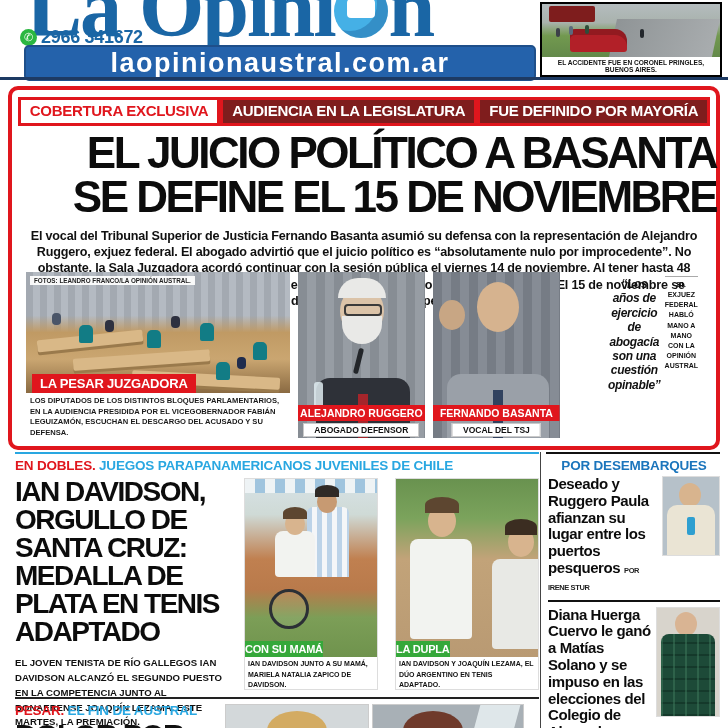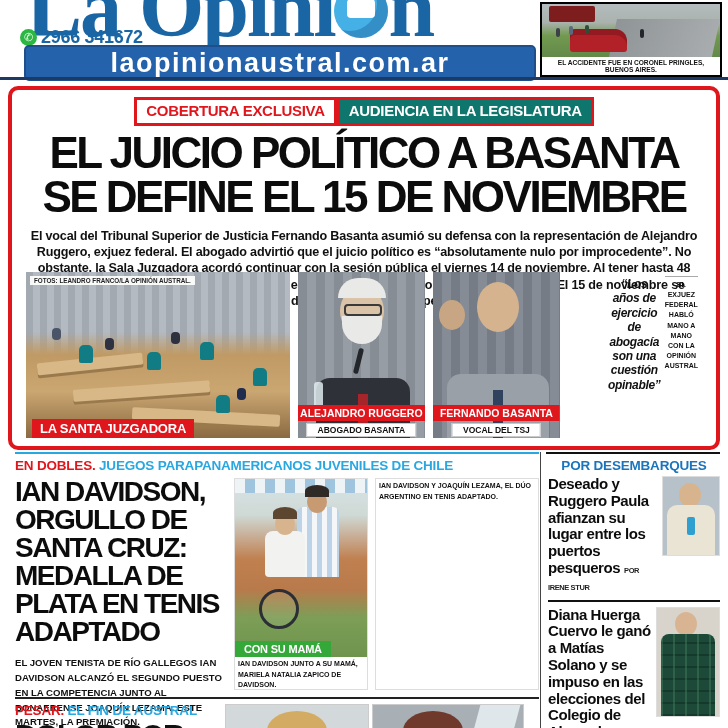--- a/index.html
+++ b/index.html
@@ -39,22 +39,22 @@
     border-radius:5px 12px 3px 3px;box-shadow:inset 0 6px 0 rgba(0,0,0,.18);}
   .accident-truck{position:absolute;left:4%;top:4%;width:26%;height:30%;background:#7e1d1d;border-radius:2px;}
   .crowd-dot{position:absolute;width:4px;height:9px;border-radius:2px;background:#3c4148;}
   .accident-caption{font-size:6.6px;font-weight:800;text-align:center;padding:2px 3px;letter-spacing:0;}
   
   .main-frame{position:absolute;top:86px;left:8px;right:8px;height:356px;
     border:4px solid #e0161d;border-radius:10px;background:#fff;}
   .badges{display:flex;justify-content:center;gap:0;margin-top:7px;}
   .badge{font-weight:800;font-size:15px;letter-spacing:-0.3px;padding:2px 9px;line-height:1.25;}
   .badge.outline{color:#e0161d;background:#fff;border:3px solid #e0161d;}
-  .badge.solid{color:#fff;background:#0f766e;border:3px solid #e0161d;}
-  .main-headline{margin-top:5px;text-align:center;font-weight:900;font-size:44px;
+  .badge.solid{color:#fff;background:#7f1d1d;border:3px solid #e0161d;}
+  .main-headline{margin-top:5px;text-align:right;font-weight:900;font-size:44px;
     line-height:1.0;letter-spacing:-2.5px;color:#0c0c0c;}
   .lede{margin:9px 12px 0;text-align:center;font-weight:700;font-size:12.6px;
     line-height:1.3;letter-spacing:-0.2px;color:#101010;}
   .photo-row{position:absolute;left:14px;right:14px;top:182px;bottom:8px;display:flex;gap:8px;}
   
   .sala-col{width:272px;display:flex;flex-direction:column;}
   .sala-photo{position:relative;flex:1;overflow:hidden;
     background:
       linear-gradient(180deg,rgba(0,0,0,0) 0 36%,#c09a64 50%,#caa671 72%,#8a6a42 100%),
       repeating-linear-gradient(90deg,#a3a9b1 0 7px,#b4bac2 7px 14px);}
@@ -101,39 +101,39 @@
   .quote-credit b{font-weight:900;}
   
   .bottom{position:absolute;top:450px;left:0;right:0;bottom:0;overflow:hidden;}
   .rule-blue{position:absolute;top:2px;left:15px;width:524px;height:2px;background:#29a7e1;}
   .rule-black-side{position:absolute;top:2px;left:546px;right:8px;height:2px;background:#111;}
   .v-divider{position:absolute;left:540px;top:2px;bottom:0;width:1px;background:#444;}
   .bottom-left{position:absolute;left:15px;width:524px;top:8px;}
   .kicker{font-size:13.5px;font-weight:800;letter-spacing:-0.2px;}
   .kicker .red{color:#e0161d;}
   .kicker .lblue{color:#29a7e1;}
-  .sports-row{display:flex;gap:7px;margin-top:5px;height:212px;}
+  .sports-row{display:flex;gap:17px;margin-top:5px;height:212px;}
   .sports-text{width:212px;}
   .sports-headline{font-size:28px;font-weight:900;line-height:1.0;letter-spacing:-1.5px;color:#0c0c0c;}
   .sports-body{margin-top:10px;font-size:9.6px;font-weight:700;line-height:1.55;letter-spacing:0;}
   .tennis-col{display:flex;flex-direction:column;border:1px solid #ddd;}
   .tennis-col.c1{width:132px;}
   .tennis-col.c2{flex:1;}
   .tennis-photo{position:relative;flex:1;overflow:hidden;}
   .t1{background:linear-gradient(180deg,#d7e2e6 0%,#cfdad6 20%,#c08050 45%,#b97a4b 62%,#7c9e57 78%,#6f934d 100%);}
   .t2{background:linear-gradient(180deg,#69924f 0%,#7ba35c 22%,#c2a379 45%,#b99a73 100%);}
   .awning{position:absolute;top:0;left:0;right:0;height:14px;
     background:repeating-linear-gradient(90deg,#eef3f5 0 10px,#9fc4de 10px 20px);}
   .shirt{position:absolute;background:#f2f3f0;border-radius:8px 8px 4px 4px;}
   .head-s{position:absolute;border-radius:50%;background:#d8b48e;}
   .hair-s{position:absolute;border-radius:50% 50% 0 0;background:#5d4630;}
   .wheel{position:absolute;width:34px;height:34px;border:3px solid #2b2f35;border-radius:50%;background:rgba(255,255,255,.08);}
   .jersey{position:absolute;background:repeating-linear-gradient(90deg,#bcd3e8 0 5px,#f4f6f8 5px 10px);border-radius:6px 6px 0 0;}
   .green-label{position:absolute;left:0;bottom:0;background:#35a83a;color:#fff;
-    font-weight:800;font-size:11px;padding:2px 9px;letter-spacing:-0.2px;}
+    font-weight:800;font-size:11px;padding:2px 0;letter-spacing:-0.2px;}
   .tennis-caption{height:30px;background:#fff;font-size:7px;font-weight:700;line-height:1.5;padding:2px 3px 0;}
   .tennis-caption b{font-weight:900;}
   .rule-bottom{position:absolute;top:247px;left:15px;width:524px;height:2px;background:#222;}
   .pesar{position:absolute;top:253px;left:15px;}
   .pesar-headline{position:absolute;top:268px;left:15px;font-size:30px;font-weight:900;letter-spacing:-1.5px;}
   .bphoto{position:absolute;top:254px;height:40px;overflow:hidden;border:1px solid #ccc;}
   .bphoto.a{left:225px;width:142px;background:#d3d8da;}
   .bphoto.b{left:372px;width:150px;background:#a8b0b6;}
   .bhair{position:absolute;top:6px;left:50%;transform:translateX(-50%);width:60px;height:40px;border-radius:50% 50% 0 0;}
   .bhair.blonde{background:#d3ab62;}
@@ -188,20 +188,21 @@
     <div class="accident-caption">EL ACCIDENTE FUE EN CORONEL PRINGLES, BUENOS AIRES.</div>
   </div>
 
   <div class="navy-line"></div>
 </div>
 
 <div class="main-frame">
   <div class="badges">
     <span class="badge outline">COBERTURA EXCLUSIVA</span>
     <span class="badge solid">AUDIENCIA EN LA LEGISLATURA</span>
+    <span class="badge solid">FUE DEFINIDO POR MAYORÍA</span>
   </div>
 
   <div class="main-headline">
     <div>EL JUICIO POLÍTICO A BASANTA</div>
     <div>SE DEFINE EL 15 DE NOVIEMBRE</div>
   </div>
 
   <div class="lede">El vocal del Tribunal Superior de Justicia Fernando Basanta asumió su defensa con la representación de Alejandro Ruggero, exjuez federal. El abogado advirtió que el juicio político es “absolutamente nulo por improcedente”. No obstante, la Sala Juzgadora acordó continuar con la sesión pública el viernes 14 de noviembre. Al tener hasta 48 horas posteriores, el sábado resolverán si el acusado es destituido o sigue en su cargo. El 15 de noviembre se cumplen los 30 días corridos de la suspensión del vocal.</div>
 
   <div class="photo-row">
@@ -214,36 +215,37 @@
         <div class="chair" style="left:20%;top:44%"></div>
         <div class="chair" style="left:46%;top:48%"></div>
         <div class="chair" style="left:66%;top:42%"></div>
         <div class="chair" style="left:86%;top:58%"></div>
         <div class="chair" style="left:72%;top:74%"></div>
         <div class="suit-dot" style="left:30%;top:40%"></div>
         <div class="suit-dot" style="left:55%;top:36%"></div>
         <div class="suit-dot" style="left:10%;top:34%;background:#4a5568"></div>
         <div class="suit-dot" style="left:80%;top:70%;background:#1f2c4d"></div>
         <div class="credit-tag">FOTOS: LEANDRO FRANCO/LA OPINIÓN AUSTRAL.</div>
-        <div class="sala-label">LA SANTA JUZGADORA</div>
-      </div>
+        <div class="sala-label">LA PESAR JUZGADORA</div>
+      </div>
+      <div class="sala-caption"><span>LOS DIPUTADOS DE LOS DISTINTOS BLOQUES PARLAMENTARIOS, EN LA AUDIENCIA PRESIDIDA POR EL VICEGOBERNADOR </span><b>FABIÁN LEGUIZAMÓN</b><span>, ESCUCHAN EL DESCARGO DEL ACUSADO Y SU DEFENSA.</span></div>
     </div>
 
     <div class="portrait-col">
       <div class="p-bg ruggero"></div>
       <div class="p-head" style="left:42px;top:14px;width:44px;height:50px;background:#dbc3a8"></div>
       <div class="p-head" style="left:40px;top:6px;width:48px;height:20px;background:#e9e9e7;border-radius:24px 24px 0 0"></div>
       <div class="p-glasses" style="left:46px;top:32px;width:34px"></div>
       <div class="p-beard" style="left:44px;top:44px;width:40px;height:28px;background:#e9e9e7"></div>
       <div class="p-suit" style="left:18px;width:94px;height:60px;background:#2e3138"></div>
       <div class="p-tie" style="left:60px;height:44px;background:#a5252b"></div>
       <div class="p-mic" style="left:58px;top:76px;transform:rotate(14deg)"></div>
       <div class="bottle" style="left:16px;bottom:30px"></div>
       <div class="name-label">ALEJANDRO RUGGERO</div>
-      <div class="role-label">ABOGADO BASANTA</div>
+      <div class="role-label">ABOGADO DEFENSOR</div>
     </div>
 
     <div class="portrait-col">
       <div class="p-bg basanta"></div>
       <div class="p-head" style="left:44px;top:10px;width:42px;height:50px;background:#d6b38f"></div>
       <div class="p-suit" style="left:14px;width:102px;height:64px;background:#9aa0a8"></div>
       <div class="p-tie" style="left:60px;height:48px;background:#31425f"></div>
       <div class="p-head" style="left:6px;top:28px;width:26px;height:30px;background:#c8a684"></div>
       <div class="name-label">FERNANDO BASANTA</div>
       <div class="role-label">VOCAL DEL TSJ</div>
@@ -286,20 +288,29 @@
           <div class="shirt" style="left:30px;top:52px;width:40px;height:46px"></div>
           <div class="head-s" style="left:40px;top:34px;width:20px;height:22px"></div>
           <div class="hair-s" style="left:38px;top:28px;width:24px;height:12px"></div>
           <div class="wheel" style="left:24px;top:110px"></div>
           <div class="green-label">CON SU MAMÁ</div>
         </div>
         <div class="tennis-caption"><b>IAN DAVIDSON</b><span> JUNTO A SU MAMÁ, </span><b>MARIELA NATALIA ZAPICO</b><span> DE </span><b>DAVIDSON.</b></div>
       </div>
 
       <div class="tennis-col c2">
+        <div class="tennis-photo t2">
+          <div class="shirt" style="left:14px;top:60px;width:62px;height:100px"></div>
+          <div class="head-s" style="left:32px;top:26px;width:28px;height:32px"></div>
+          <div class="hair-s" style="left:29px;top:18px;width:34px;height:16px"></div>
+          <div class="shirt" style="left:96px;top:80px;width:58px;height:90px;background:#e8e9e5"></div>
+          <div class="head-s" style="left:112px;top:48px;width:26px;height:30px"></div>
+          <div class="hair-s" style="left:109px;top:40px;width:32px;height:16px;background:#3b2d21"></div>
+          <div class="green-label">LA DUPLA</div>
+        </div>
         <div class="tennis-caption"><b>IAN DAVIDSON</b><span> Y </span><b>JOAQUÍN LEZAMA</b><span>, EL DÚO ARGENTINO EN TENIS ADAPTADO.</span></div>
       </div>
     </div>
   </div>
 
   <div class="rule-bottom"></div>
   <div class="kicker pesar"><span class="red">PESAR.</span><span class="lblue"> EL FIN DE AUSTRAL</span></div>
   <div class="pesar-headline">DOLOR POR</div>
 
   <div class="bphoto a">

